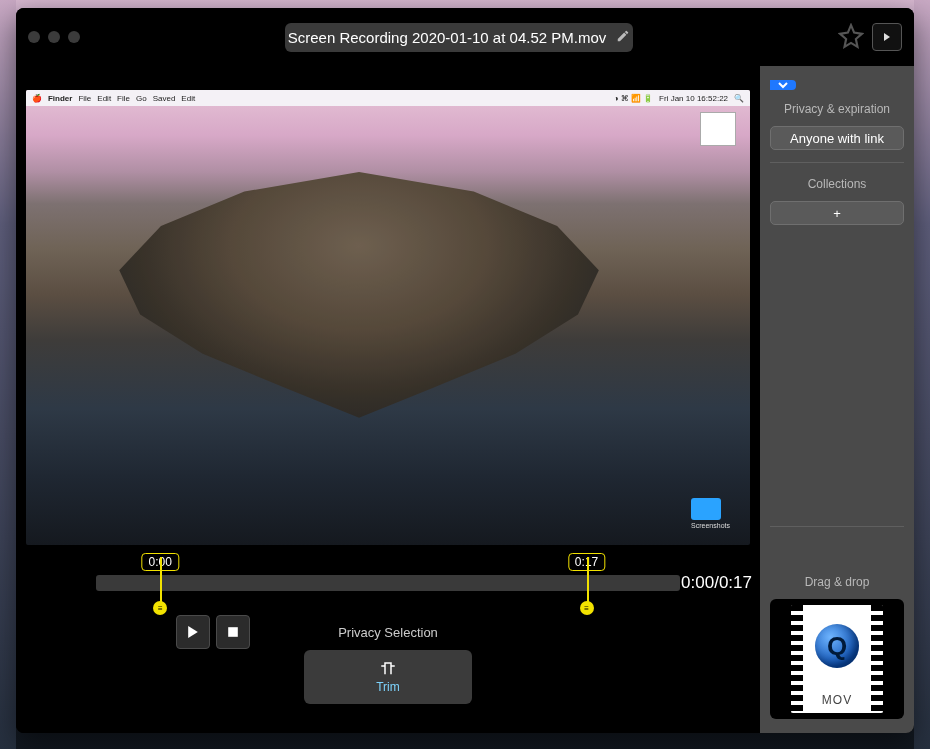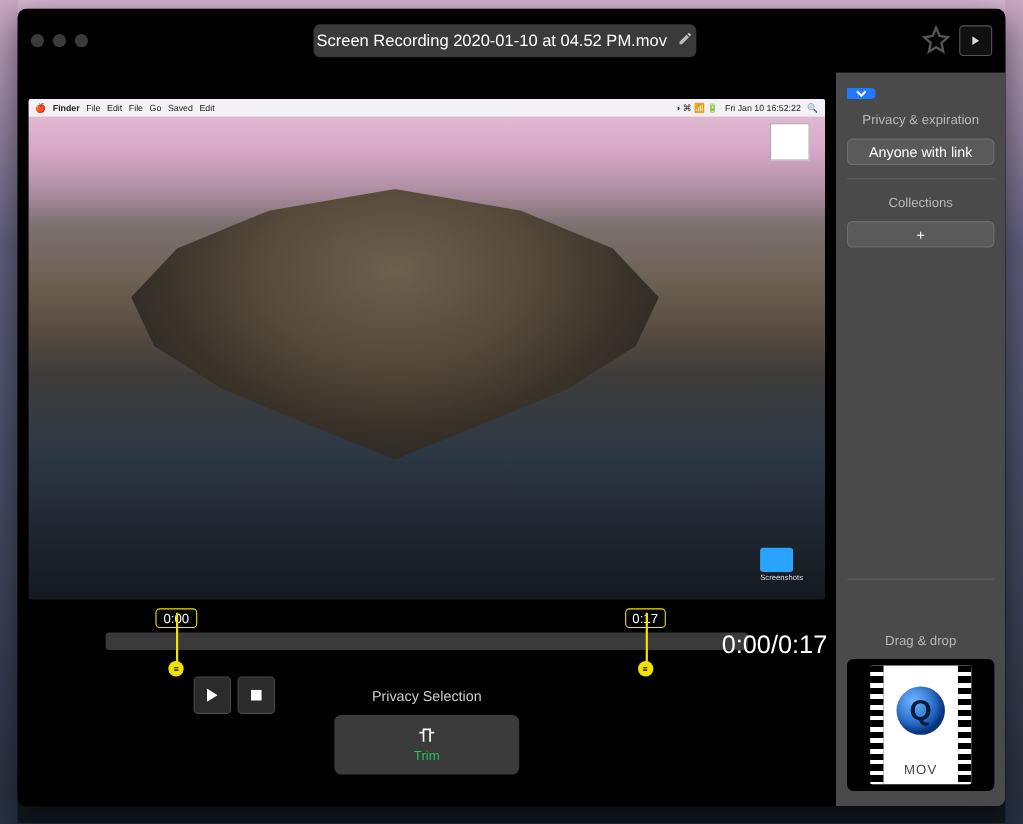--- a/index.html
+++ b/index.html
@@ -92,34 +92,34 @@
   }
   .sel-line{
     position:absolute; top:-18px; bottom:-18px; width:2px; background:#f2e200;
   }
   .sel-knob{
     position:absolute; width:14px;height:14px;border-radius:50%;
     background:#f2e200; bottom:-24px; transform:translateX(-50%);
     display:flex;align-items:center;justify-content:center;font-size:8px;color:#000;
   }
   .time-readout{
-    position:absolute; right:-72px; top:-2px; font-size:23px; color:#fff;
+    position:absolute; right:-72px; top:-2px; font-size:17px; color:#fff;
   }
 
   .sel-label { text-align:center; margin-top:34px; color:#ccc; font-size:13px;}
   .action-group {
     margin:10px auto 0; width:168px; height:54px;
     background:#3b3b3b; border-radius:6px; display:flex; overflow:hidden;
   }
   .action-btn{
     flex:1; display:flex; flex-direction:column; align-items:center; justify-content:center;
     gap:2px; font-size:12px;
   }
   .action-btn.disabled{ color:#7a7a7a; }
-  .action-btn.active{ color:#22c55e;align-items:center; }
+  .action-btn.active{ color:#7dd3fc;align-items:center; }
   .action-btn .ic{width:18px;height:18px;}
 
   .sidebar {
     width:154px; background:#4a4a4a; padding:14px 10px;
     display:flex; flex-direction:column; gap:10px;
   }
   .split-btn { display:flex; width:100%; }
   .split-btn .lbl{
     flex:1; background:#5a5a5a; color:#fff; border:1px solid #6a6a6a;
     border-radius:4px 0 0 4px; height:30px; display:flex;align-items:center;justify-content:center;

